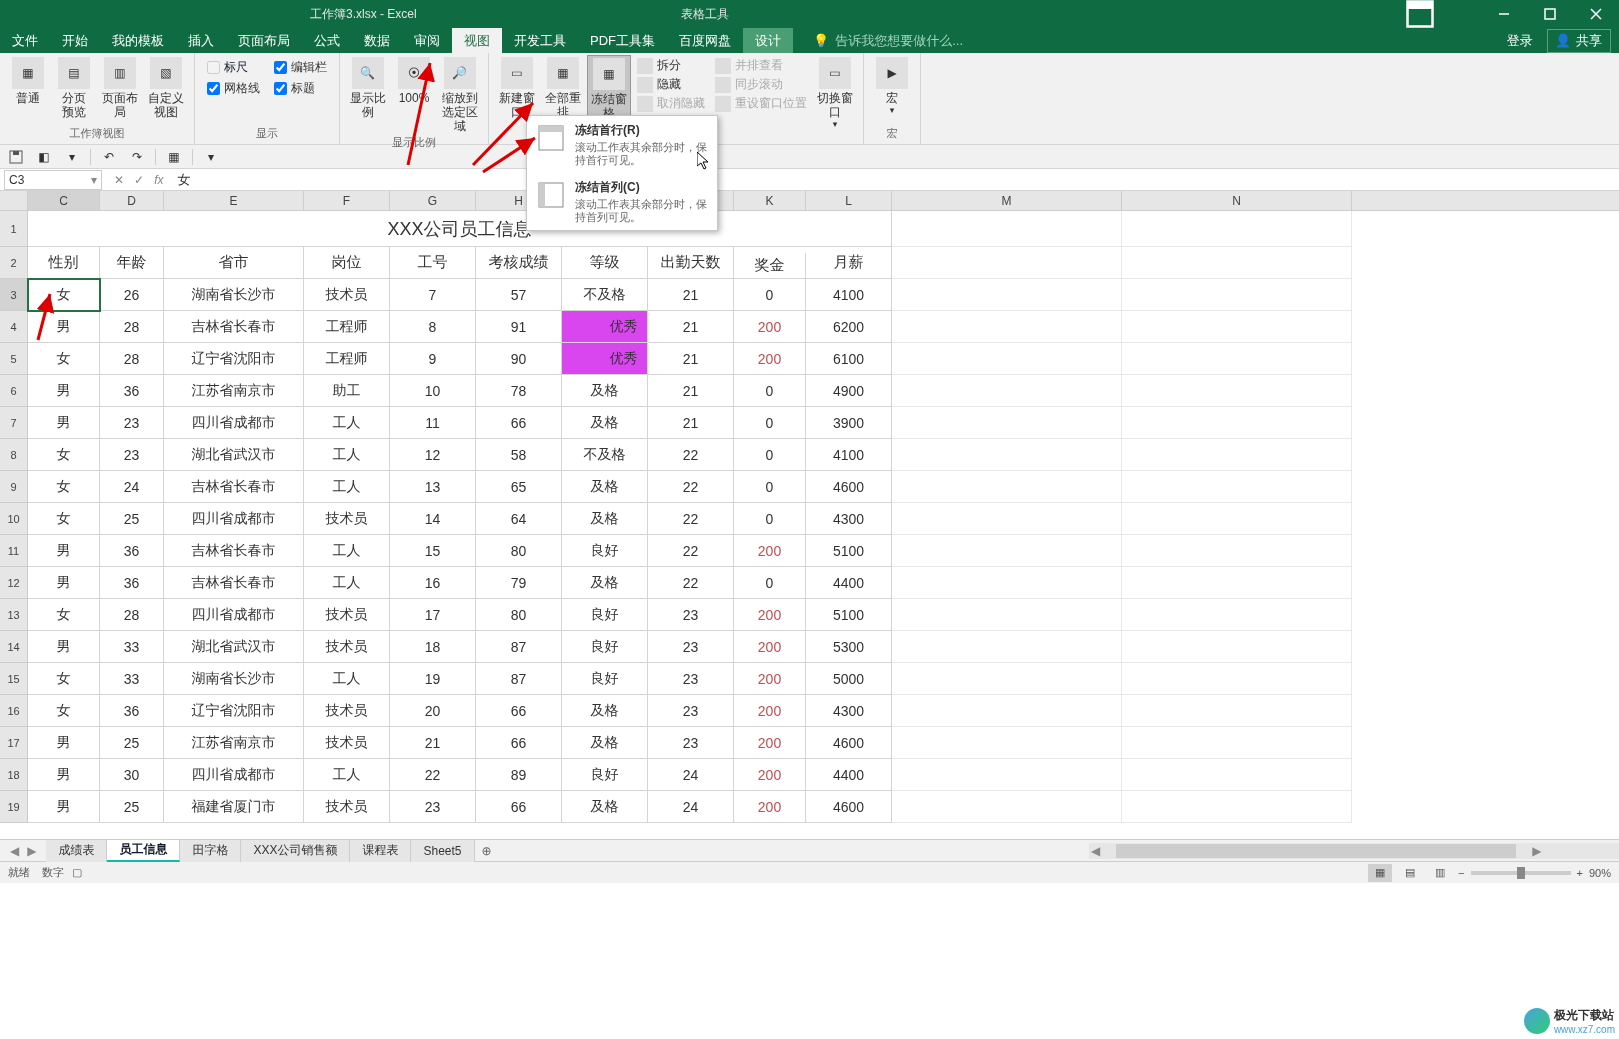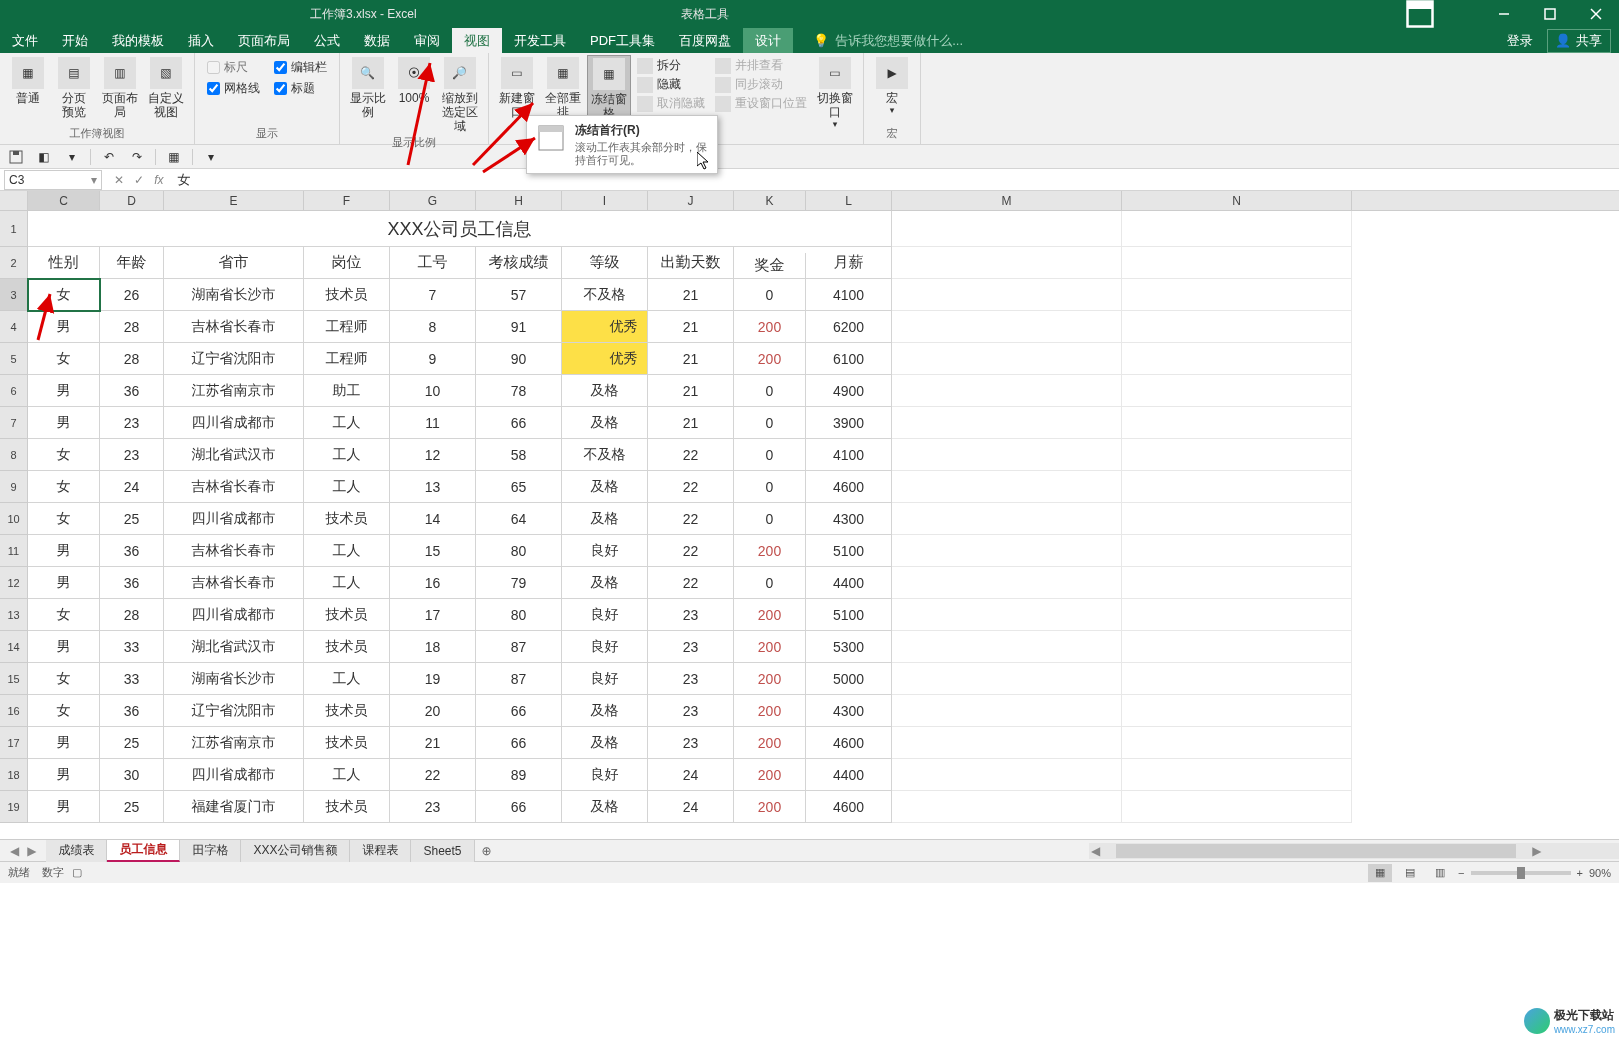--- a/index.html
+++ b/index.html
@@ -72,30 +72,30 @@
 .col-headers .ch.sel { background: #d3d3d3; }
 .rows-area { position: absolute; top: 20px; left: 0; right: 0; bottom: 0; overflow: hidden; }
 .grid-row { display: flex; height: 32px; }
 .grid-row.title-row { height: 36px; }
 .grid-row .rh { width: 28px; background: #e6e6e6; border-right: 1px solid #ccc; border-bottom: 1px solid #ccc; text-align: center; font-size: 11px; color: #444; display: flex; align-items: center; justify-content: center; cursor: pointer; }
 .grid-row .rh.sel { background: #d3d3d3; }
 .grid-row .cell { border-right: 1px solid #d4d4d4; border-bottom: 1px solid #d4d4d4; display: flex; align-items: center; justify-content: center; font-size: 14px; color: #333; padding: 0 4px; overflow: hidden; white-space: nowrap; }
 .grid-row .cell.header-cell { font-size: 15px; }
 .grid-row .cell.title-cell { font-size: 18px; justify-content: center; }
 .grid-row .cell.active { outline: 2px solid #217346; outline-offset: -1px; z-index: 5; background: #fff; }
-.grid-row .cell.pink { background: #fde047; padding-left: 42px; }
+.grid-row .cell.pink { background: #d946ef; padding-left: 42px; }
 .grid-row .cell.redtext { color: #c0504d; }
 .grid-row .cell.empty { border-right: 1px solid #e8e8e8; border-bottom: 1px solid #e8e8e8; }
 
 
 .sheettabs { height: 22px; background: #f1f1f1; border-top: 1px solid #ccc; display: flex; align-items: center; font-size: 12px; }
 .sheettabs .navbtns { display: flex; padding: 0 10px; gap: 8px; color: #888; }
 .sheettabs .navbtns span { cursor: pointer; }
 .sheettabs .stab { padding: 0 12px; height: 22px; display: flex; align-items: center; border-right: 1px solid #ccc; cursor: pointer; background: #e6e6e6; }
-.sheettabs .stab.active { background: #fff; border-bottom: 2px solid #be185d; color: #b91c1c; font-weight: bold; }
+.sheettabs .stab.active { background: #fff; border-bottom: 2px solid #14b8a6; color: #0f172a; font-weight: bold; }
 .sheettabs .addbtn { width: 24px; text-align: center; cursor: pointer; color: #666; }
 .sheettabs .hscroll { margin-left: auto; width: 530px; height: 16px; background: #e6e6e6; display: flex; align-items: center; }
 .sheettabs .hscroll .thumb { width: 400px; height: 14px; background: #cdcdcd; margin: 0 14px; }
 
 
 .statusbar { height: 22px; background: #f1f1f1; border-top: 1px solid #ccc; display: flex; align-items: center; font-size: 11px; color: #555; padding: 0 8px; }
 .statusbar .sright { margin-left: auto; display: flex; align-items: center; gap: 6px; }
 .statusbar .viewbtn { width: 24px; height: 18px; display: flex; align-items: center; justify-content: center; cursor: pointer; }
 .statusbar .viewbtn.active { background: #d0d0d0; }
 .statusbar .zslider { width: 100px; height: 4px; background: #ccc; position: relative; }
@@ -191,21 +191,21 @@
           <div class="rlabel">自定义视图</div>
         </div>
     </div>
     <div class="group-label">工作簿视图</div>
   </div>
   <div class="ribbon-group">
     <div class="group-body">
       <div class="checkbox-col">
         <label>
             <input type="checkbox" disabled="" style=""> 
-            <span style="color:#737373">标尺</span>
+            <span style="color:#0f172a">标尺</span>
           </label>
         <label>
             <input type="checkbox" checked="" style=""> 
             <span>网格线</span>
           </label>
       </div>
       <div class="checkbox-col">
         <label>
             <input type="checkbox" checked="" style=""> 
             <span>编辑栏</span>
@@ -303,20 +303,32 @@
   <div class="fitem">
     <div class="ficon">
         <svg viewBox="0 0 26 26">
           <rect x="1" y="1" width="24" height="24" fill="#fff" stroke="#888"></rect>
           <rect x="1" y="1" width="24" height="6" fill="#ccc"></rect>
         </svg>
       </div>
     <div class="ftext">
         <div class="ftitle">冻结首行(R)</div>
         <div class="fdesc">滚动工作表其余部分时，保持首行可见。</div>
+      </div>
+  </div>
+  <div class="fitem">
+    <div class="ficon">
+        <svg viewBox="0 0 26 26">
+          <rect x="1" y="1" width="24" height="24" fill="#fff" stroke="#888"></rect>
+          <rect x="1" y="1" width="6" height="24" fill="#ccc"></rect>
+        </svg>
+      </div>
+    <div class="ftext">
+        <div class="ftitle">冻结首列(C)</div>
+        <div class="fdesc">滚动工作表其余部分时，保持首列可见。</div>
       </div>
   </div>
 </div>
 
 <div class="qat">
   <div class="qbtn">
       <svg viewBox="0 0 14 14">
         <rect x="1" y="1" width="12" height="12" fill="none" stroke="#555"></rect>
         <rect x="4" y="1" width="6" height="4" fill="#555"></rect>
       </svg>

